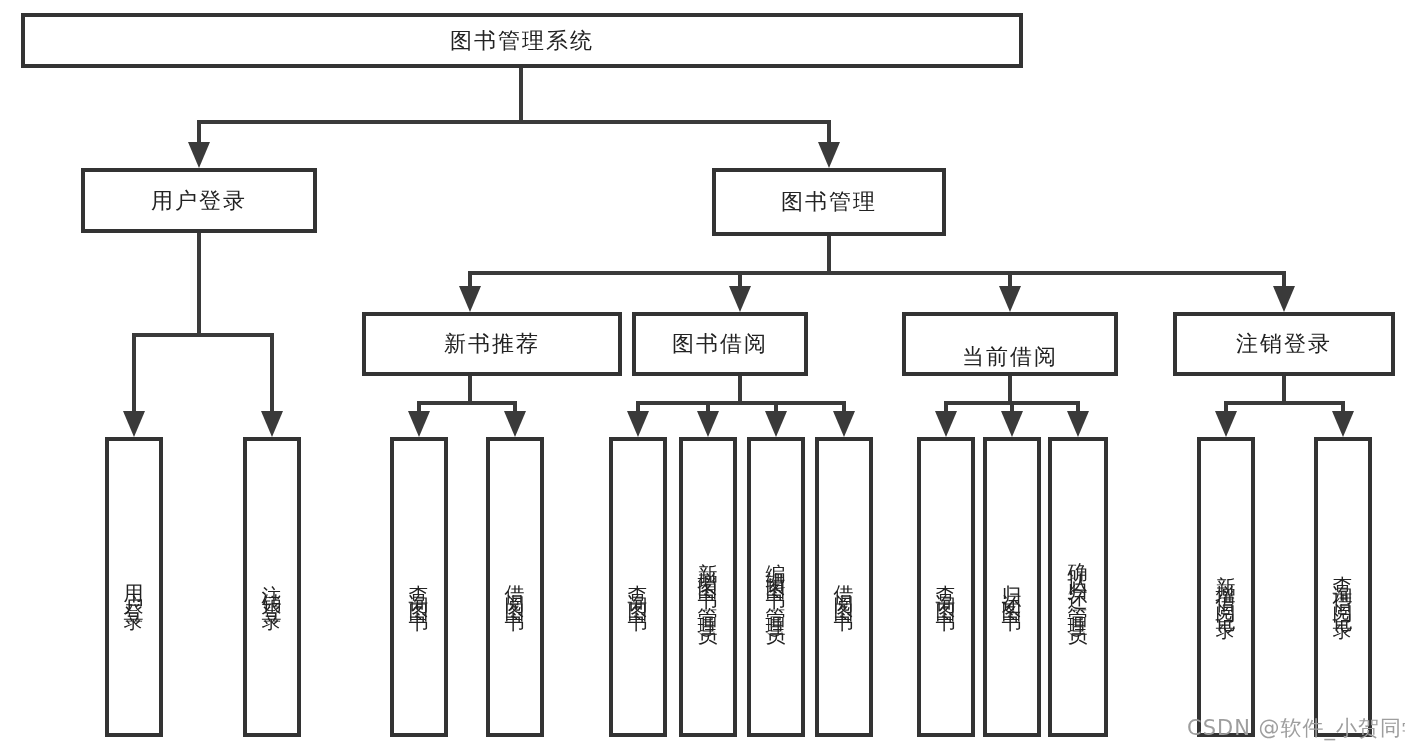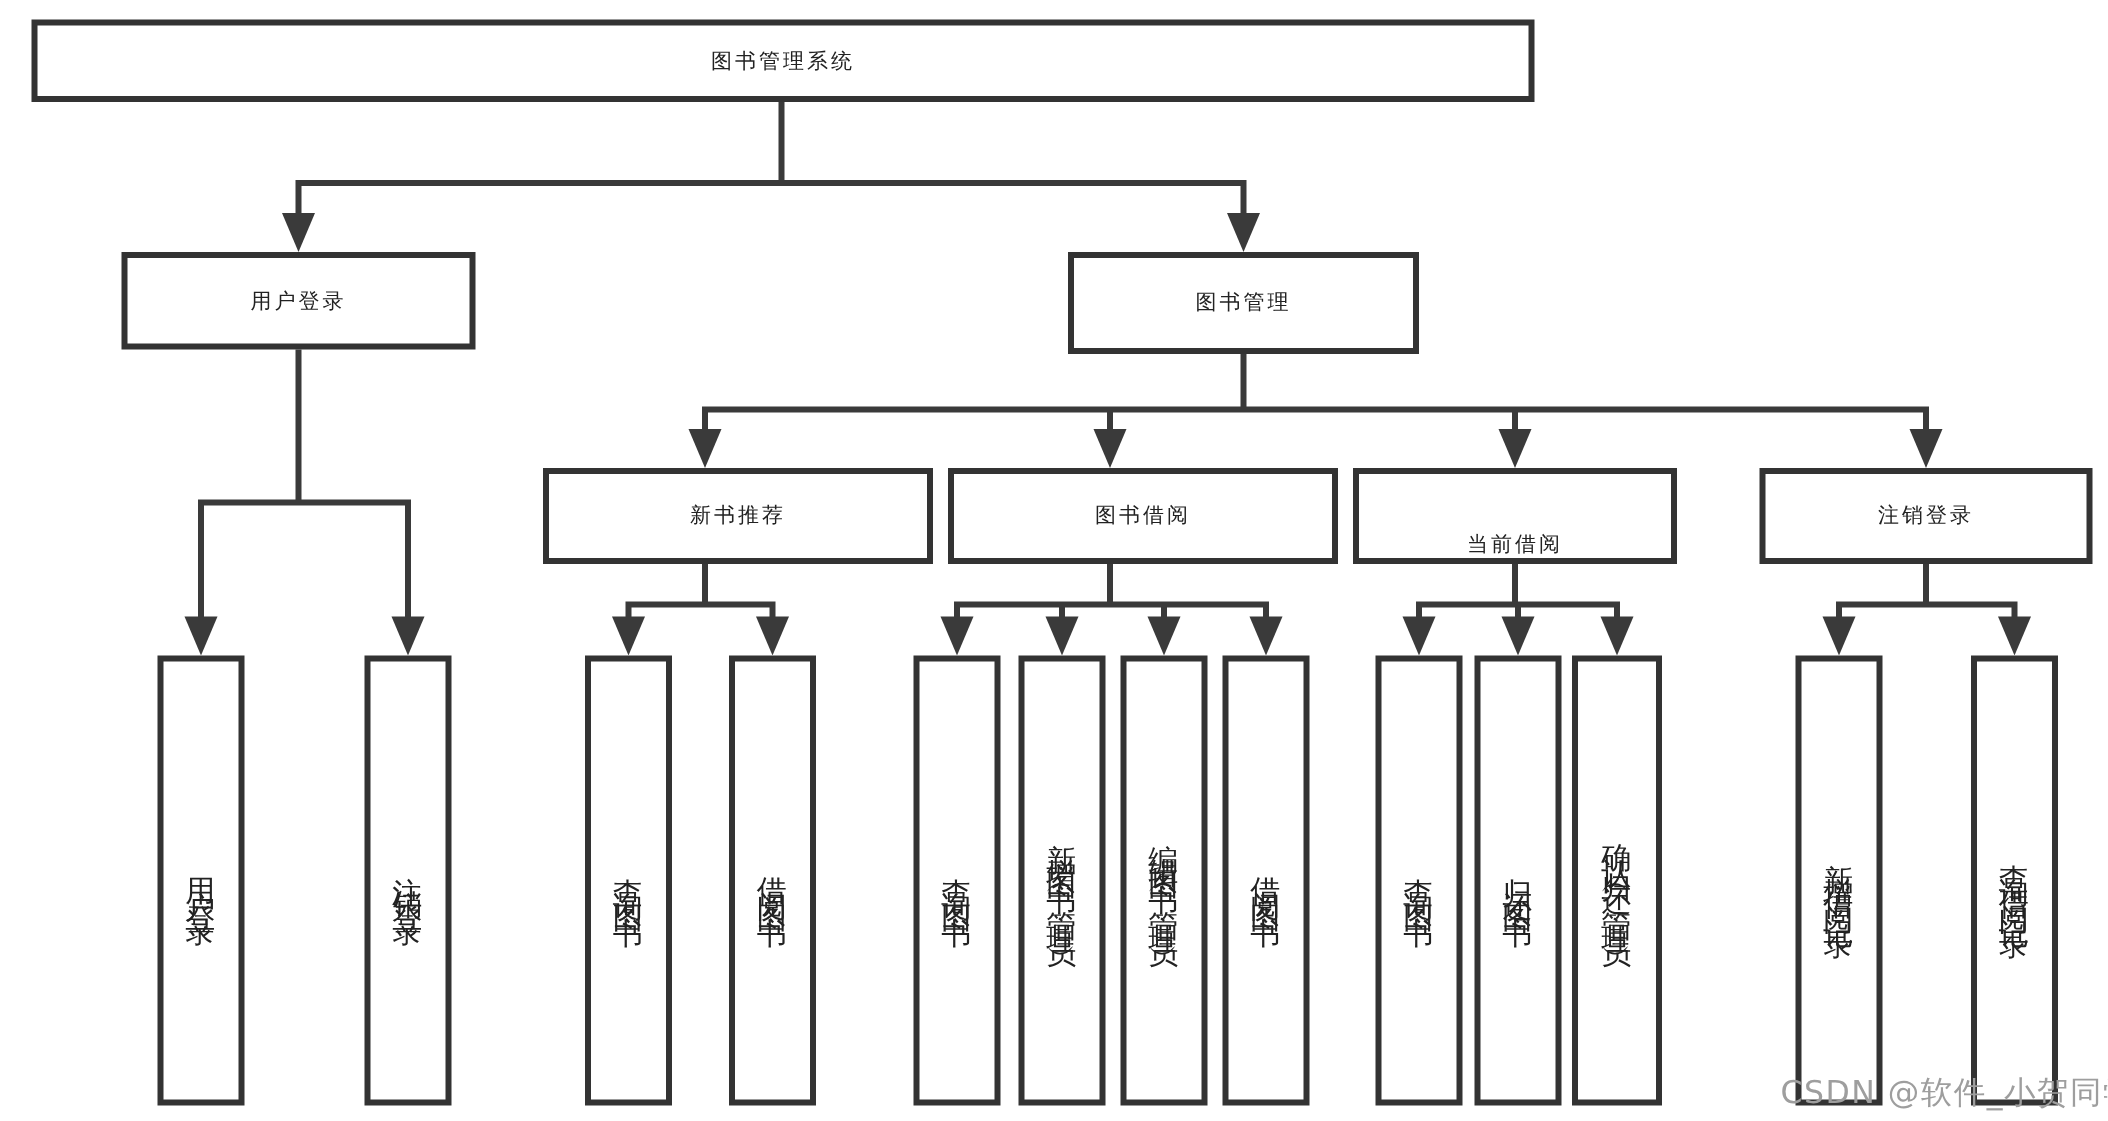--- a/index.html
+++ b/index.html
@@ -21,35 +21,35 @@
   .box {
     position: absolute;
     box-sizing: border-box;
     border: 4px solid #333333;
     background: #ffffff;
     display: flex;
     align-items: center;
     justify-content: center;
     z-index: 1;
   }
-  .hbox { font-size: 14px; letter-spacing: 2px; }
+  .hbox { font-size: 22px; letter-spacing: 2px; }
   .vbox span {
     writing-mode: vertical-rl;
     text-orientation: mixed;
     font-size: 20px;
     letter-spacing: 9px;
     line-height: 1.1;
     white-space: nowrap;
   }
   
   .b-root { left: 21px;  top: 13px;  width: 1002px; height: 55px; }
   .b-l2a  { left: 81px;  top: 168px; width: 236px;  height: 65px; }
   .b-l2b  { left: 712px; top: 168px; width: 234px;  height: 68px; }
   .b-l3a  { left: 362px; top: 312px; width: 260px;  height: 64px; }
-  .b-l3b  { left: 632px; top: 312px; width: 260px;  height: 64px; }
+  .b-l3b  { left: 632px; top: 312px; width: 176px;  height: 64px; }
   .b-l3c  { left: 902px; top: 312px; width: 216px;  height: 64px; align-items: flex-end; }
   .b-l3d  { left: 1173px;top: 312px; width: 222px;  height: 64px; }
   .lf     { top: 437px; width: 58px; height: 300px; }
   .b-g1a { left: 105px; }  .b-g1b { left: 243px; }
   .b-g2a { left: 390px; }  .b-g2b { left: 486px; }
   .b-g3a { left: 609px; }  .b-g3b { left: 679px; }
   .b-g3c { left: 747px; }  .b-g3d { left: 815px; }
   .b-g4a { left: 917px; }  .b-g4b { left: 983px; }
   .b-g4c { left: 1048px; width: 60px; }
   .b-g5a { left: 1197px; } .b-g5b { left: 1314px; }

